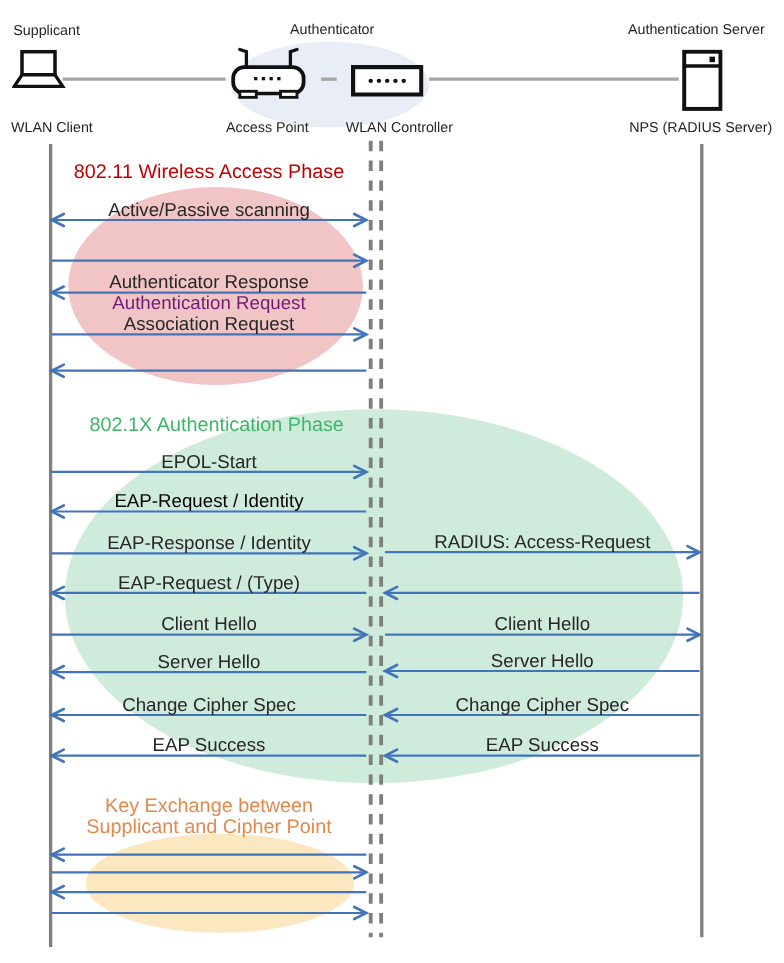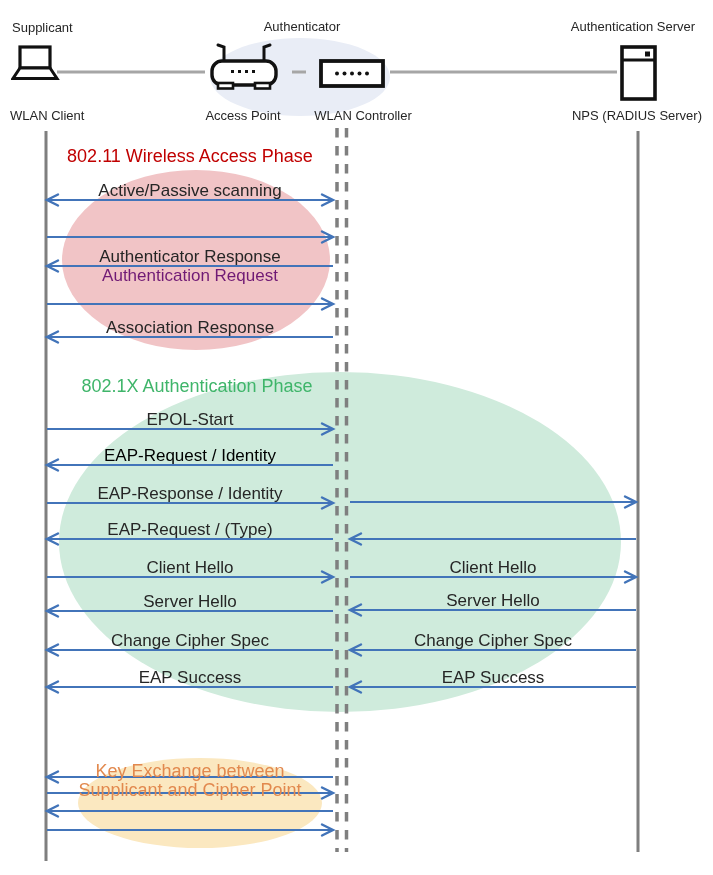--- a/index.html
+++ b/index.html
@@ -122,32 +122,33 @@
     <rect x="25" y="6.5" width="5" height="5" fill="#111"></rect>
   </svg>
 
   <div class="lbl" style="left:10px;top:108px;">WLAN Client</div>
   <div class="lbl center" style="left:183px;top:108px;width:120px;">Access Point</div>
   <div class="lbl center" style="left:300px;top:108px;width:126px;">WLAN Controller</div>
   <div class="lbl center" style="left:555px;top:108px;width:164px;">NPS (RADIUS Server)</div>
 
   <div class="phase-title" style="left: 47px; top: 147px; width: 286px; color: rgb(192, 0, 0);">802.11 Wireless Access Phase</div>
   <div class="phase-title" style="left: 54px; top: 377px; width: 286px; color: rgb(63, 181, 106);">802.1X Authentication Phase</div>
-  <div class="phase-title" style="left: 47px; top: 762px; width: 286px; color: rgb(226, 137, 78);">
+  <div class="phase-title" style="left: 47px; top: 723px; width: 286px; color: rgb(226, 137, 78);">
     <span>Key Exchange between</span><br>
     <span>Supplicant and Cipher Point</span>
   </div>
 
 <div class="msg-label" style="left: 47px; width: 286px; top: 183px; color: rgb(38, 38, 38);">Active/Passive scanning</div>
     <div class="msg-label" style="left: 47px; width: 286px; top: 220px; color: #701a75; margin-top: 48px;">Authentication Request</div>
     <div class="msg-label" style="left: 47px; width: 286px; top: 249px; color: rgb(38, 38, 38);">Authenticator Response</div>
-    <div class="msg-label" style="left: 47px; width: 286px; top: 320px; color: rgb(38, 38, 38);">Association Response</div>
+    <div class="msg-label" style="left: 47px; width: 286px; top: 287px; color: rgb(38, 38, 38);">Association Request</div>
     <div class="msg-label" style="left: 47px; width: 286px; top: 412px; color: rgb(38, 38, 38);">EPOL-Start</div>
     <div class="msg-label" style="left: 47px; width: 286px; top: 448px; color: #000000;">EAP-Request / Identity</div>
     <div class="msg-label" style="left: 47px; width: 286px; top: 486px; color: rgb(38, 38, 38);">EAP-Response / Identity</div>
+    <div class="msg-label" style="left: 350px; width: 286px; top: 485px; color: rgb(38, 38, 38);">RADIUS: Access-Request</div>
     <div class="msg-label" style="left: 47px; width: 286px; top: 522px; color: rgb(38, 38, 38);">EAP-Request / (Type)</div>
     <div class="msg-label" style="left: 47px; width: 286px; top: 560px; color: rgb(38, 38, 38);">Client Hello</div>
     <div class="msg-label" style="left: 350px; width: 286px; top: 560px; color: rgb(38, 38, 38);">Client Hello</div>
     <div class="msg-label" style="left: 47px; width: 286px; top: 594px; color: rgb(38, 38, 38);">Server Hello</div>
     <div class="msg-label" style="left: 350px; width: 286px; top: 593px; color: rgb(38, 38, 38);">Server Hello</div>
     <div class="msg-label" style="left: 47px; width: 286px; top: 633px; color: rgb(38, 38, 38);">Change Cipher Spec</div>
     <div class="msg-label" style="left: 350px; width: 286px; top: 633px; color: rgb(38, 38, 38);">Change Cipher Spec</div>
     <div class="msg-label" style="left: 47px; width: 286px; top: 670px; color: rgb(38, 38, 38);">EAP Success</div>
     <div class="msg-label" style="left: 350px; width: 286px; top: 670px; color: rgb(38, 38, 38);">EAP Success</div>
   </div>

